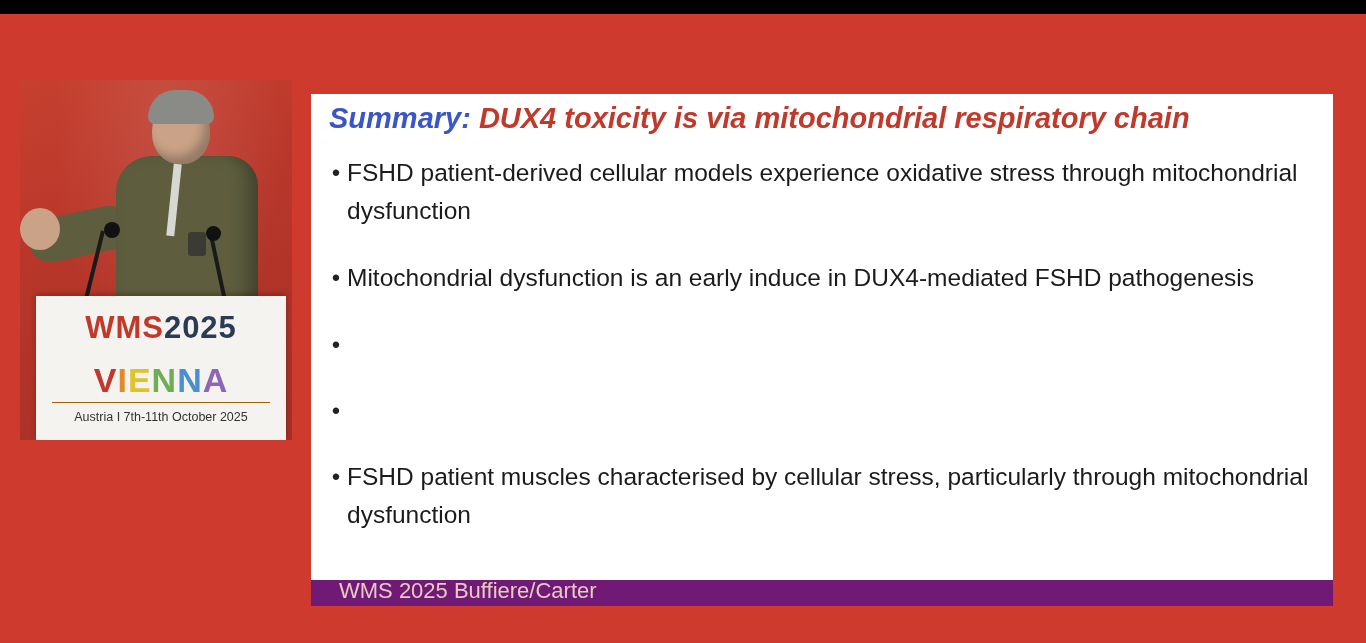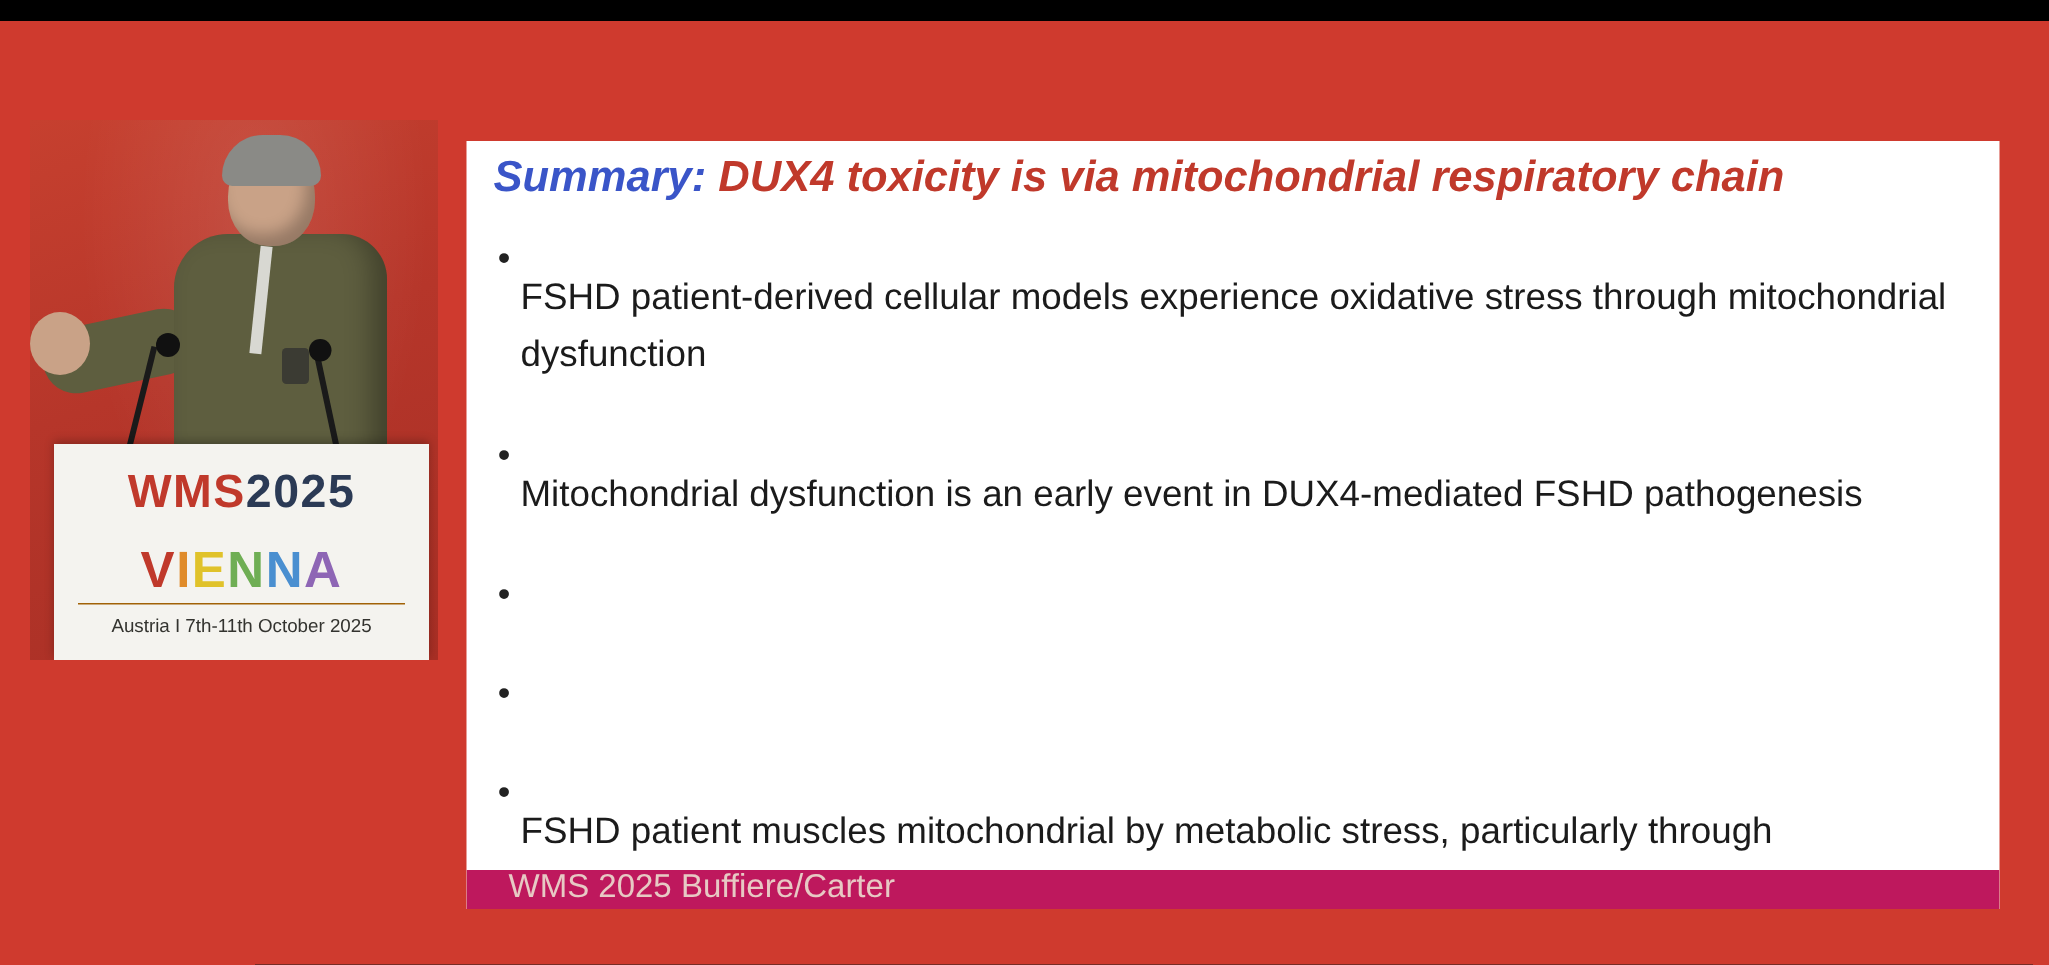--- a/index.html
+++ b/index.html
@@ -234,29 +234,28 @@
     flex: 0 0 22px;
     font-size: 24px;
     line-height: 37px;
     color: #222;
     text-align: center;
   }
   .bullet .txt {
     font-size: 24.5px;
     line-height: 38px;
     color: #1b1b1b;
-    margin-top: 26px;
   }
   .slide-footer {
     position: absolute;
     left: 0;
     right: 0;
     bottom: 0;
     height: 26px;
-    background: #be185d;
+    background: #701a75;
   }
   .footer-text {
     position: absolute;
     left: 28px;
     bottom: 2px;
     font-size: 22px;
     color: #e7c9c4;
     white-space: nowrap;
   }
   .top-bar {
@@ -308,31 +307,31 @@
       <span class="title-rest">DUX4 toxicity is via mitochondrial respiratory chain</span>
     </div>
 
     <div class="bullets">
       <div class="bullet">
         <div class="dot">•</div>
         <div class="txt">FSHD patient-derived cellular models experience oxidative stress through mitochondrial dysfunction</div>
       </div>
       <div class="bullet">
         <div class="dot">•</div>
-        <div class="txt">Mitochondrial dysfunction is an early event in DUX4-mediated FSHD pathogenesis</div>
-      </div>
-      <div class="bullet">
-        <div class="dot">•</div>
-      </div>
-      <div class="bullet">
-        <div class="dot">•</div>
-      </div>
-      <div class="bullet">
-        <div class="dot">•</div>
-        <div class="txt">FSHD patient muscles mitochondrial by metabolic stress, particularly through mitochondrial dysfunction</div>
+        <div class="txt">Mitochondrial dysfunction is an early induce in DUX4-mediated FSHD pathogenesis</div>
+      </div>
+      <div class="bullet">
+        <div class="dot">•</div>
+      </div>
+      <div class="bullet">
+        <div class="dot">•</div>
+      </div>
+      <div class="bullet">
+        <div class="dot">•</div>
+        <div class="txt">FSHD patient muscles characterised by cellular stress, particularly through mitochondrial dysfunction</div>
       </div>
     </div>
 
     <div class="slide-footer">
       <div class="footer-text">WMS 2025 Buffiere/Carter</div>
     </div>
   </div>
 </div>
 
 </body></html>

